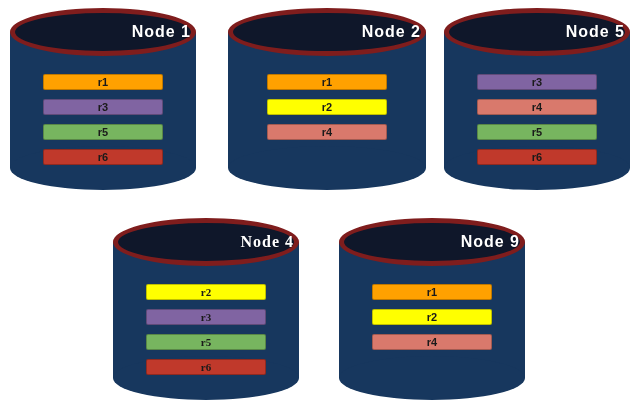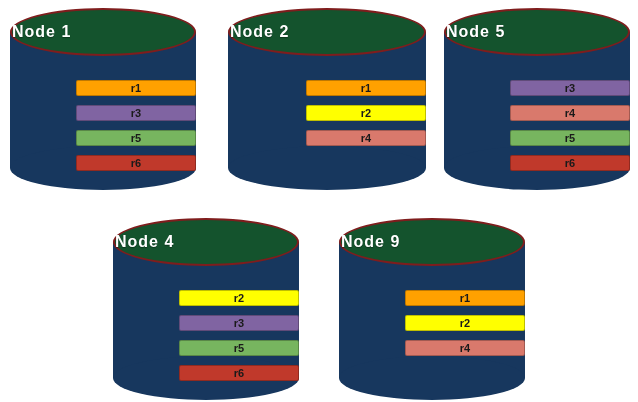--- a/index.html
+++ b/index.html
@@ -40,42 +40,42 @@
     background: #17375E;
   }
   
   .cyl-top {
     position: absolute;
     left: 0;
     right: 0;
     top: 0;
     height: 48px;
     border-radius: 50%;
-    background: #14532d;
-    border: 2px solid #7f1d1d;
+    background: #0f172a;
+    border: 5px solid #7f1d1d;
     box-sizing: border-box;
     display: flex;
     align-items: center;
-    justify-content: flex-start;
+    justify-content: flex-end;
   }
   .node-label {
     color: #ffffff;
     font-weight: bold;
     font-size: 16px;
     letter-spacing: 1px;
     text-shadow: 0 1px 1px rgba(0,0,0,0.35);
   }
   .bars {
     position: absolute;
     left: 0;
     right: 0;
-    top: 72px;
+    top: 66px;
     display: flex;
     flex-direction: column;
-    align-items: flex-end;
+    align-items: center;
     gap: 9px;
   }
   .bar {
     width: 118px;
     height: 14px;
     line-height: 14px;
     text-align: center;
     font-size: 11px;
     font-weight: bold;
     color: #1a1a1a;
@@ -122,21 +122,21 @@
       <span class="node-label">Node 5</span>
     </div>
     <div class="bars">
         <div class="bar" style="background: rgb(128, 100, 162);">r3</div>
         <div class="bar" style="background: rgb(217, 121, 108);">r4</div>
         <div class="bar" style="background: rgb(119, 181, 95);">r5</div>
         <div class="bar" style="background: rgb(192, 57, 43);">r6</div>
       </div>
   </div>
 
-  <div class="node" style="left: 113px; top: 218px;">
+  <div class="node" style="left: 113px; top: 218px; font-family: Liberation Serif, serif;">
     <div class="cyl-body"></div>
     <div class="cyl-bottom"></div>
     <div class="cyl-top">
       <span class="node-label">Node 4</span>
     </div>
     <div class="bars">
         <div class="bar" style="background: rgb(255, 255, 0);">r2</div>
         <div class="bar" style="background: rgb(128, 100, 162);">r3</div>
         <div class="bar" style="background: rgb(119, 181, 95);">r5</div>
         <div class="bar" style="background: rgb(192, 57, 43);">r6</div>

